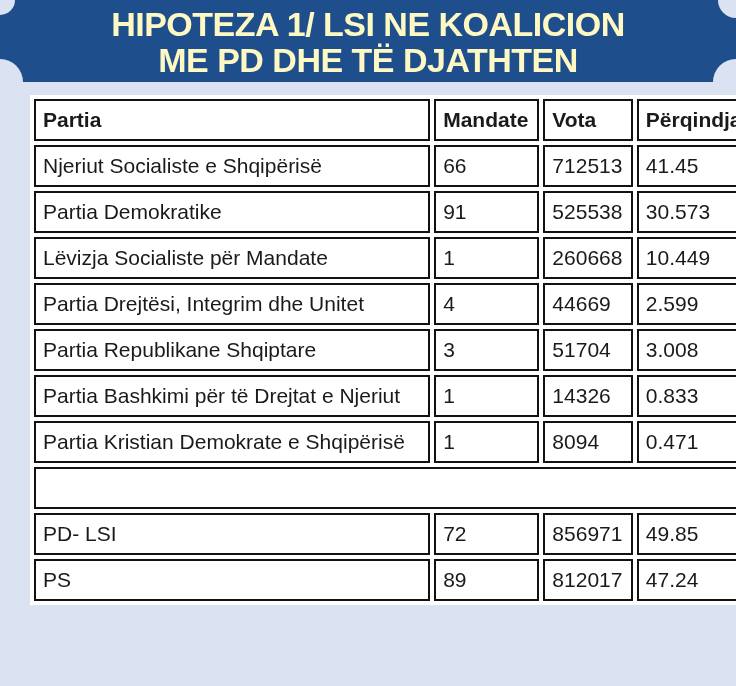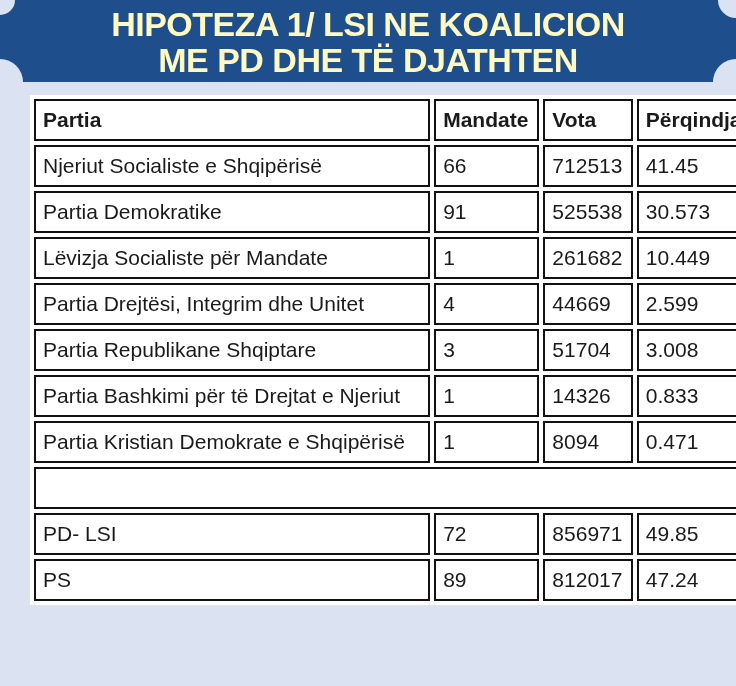--- a/index.html
+++ b/index.html
@@ -108,21 +108,21 @@
       </tr>
       <tr>
         <td>Partia Demokratike</td>
         <td>91</td>
         <td>525538</td>
         <td>30.573</td>
       </tr>
       <tr>
         <td>Lëvizja Socialiste për Mandate</td>
         <td>1</td>
-        <td>261682</td>
+        <td>260668</td>
         <td>10.449</td>
       </tr>
       <tr>
         <td>Partia Drejtësi, Integrim dhe Unitet</td>
         <td>4</td>
         <td>44669</td>
         <td>2.599</td>
       </tr>
       <tr>
         <td>Partia Republikane Shqiptare</td>

